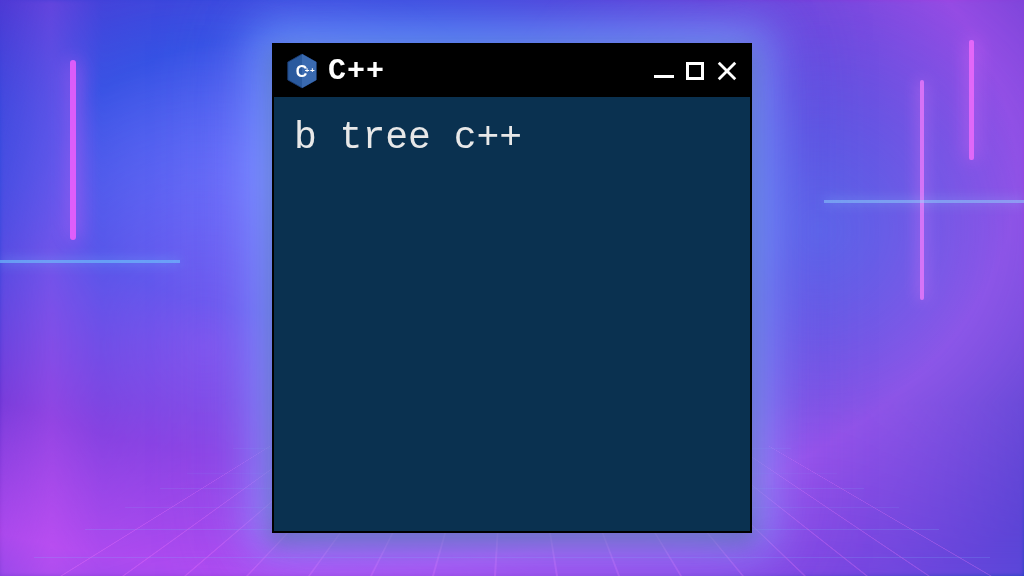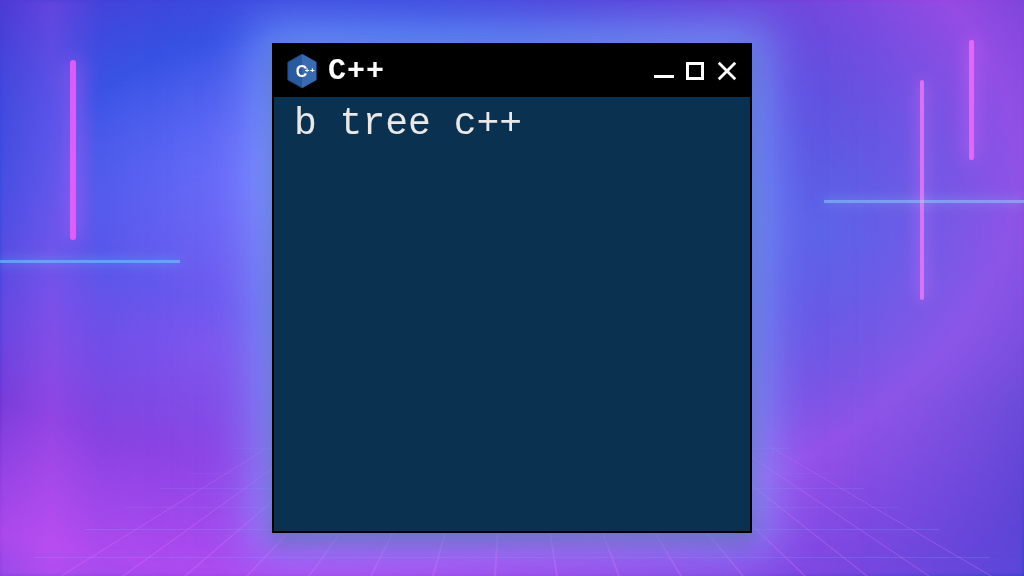--- a/index.html
+++ b/index.html
@@ -87,21 +87,21 @@
       cursor: pointer;
       display: flex;
       align-items: center;
       justify-content: center;
     }
     .ctrl-min { width: 20px; height: 3px; background: #fff; margin-top: 10px;}
     .ctrl-max { width: 18px; height: 18px; border: 3px solid #fff; }
     .ctrl-close svg { width: 22px; height: 22px; }
     .content {
       flex: 1;
-      padding: 4px 20px;
+      padding: 18px 20px;
       color: #e8e8e8;
       font-family: "Courier New", monospace;
       font-size: 38px;
       line-height: 1.2;
     }
   </style>
 </head>
 <body>
 
 <div class="bg-overlay"></div>

